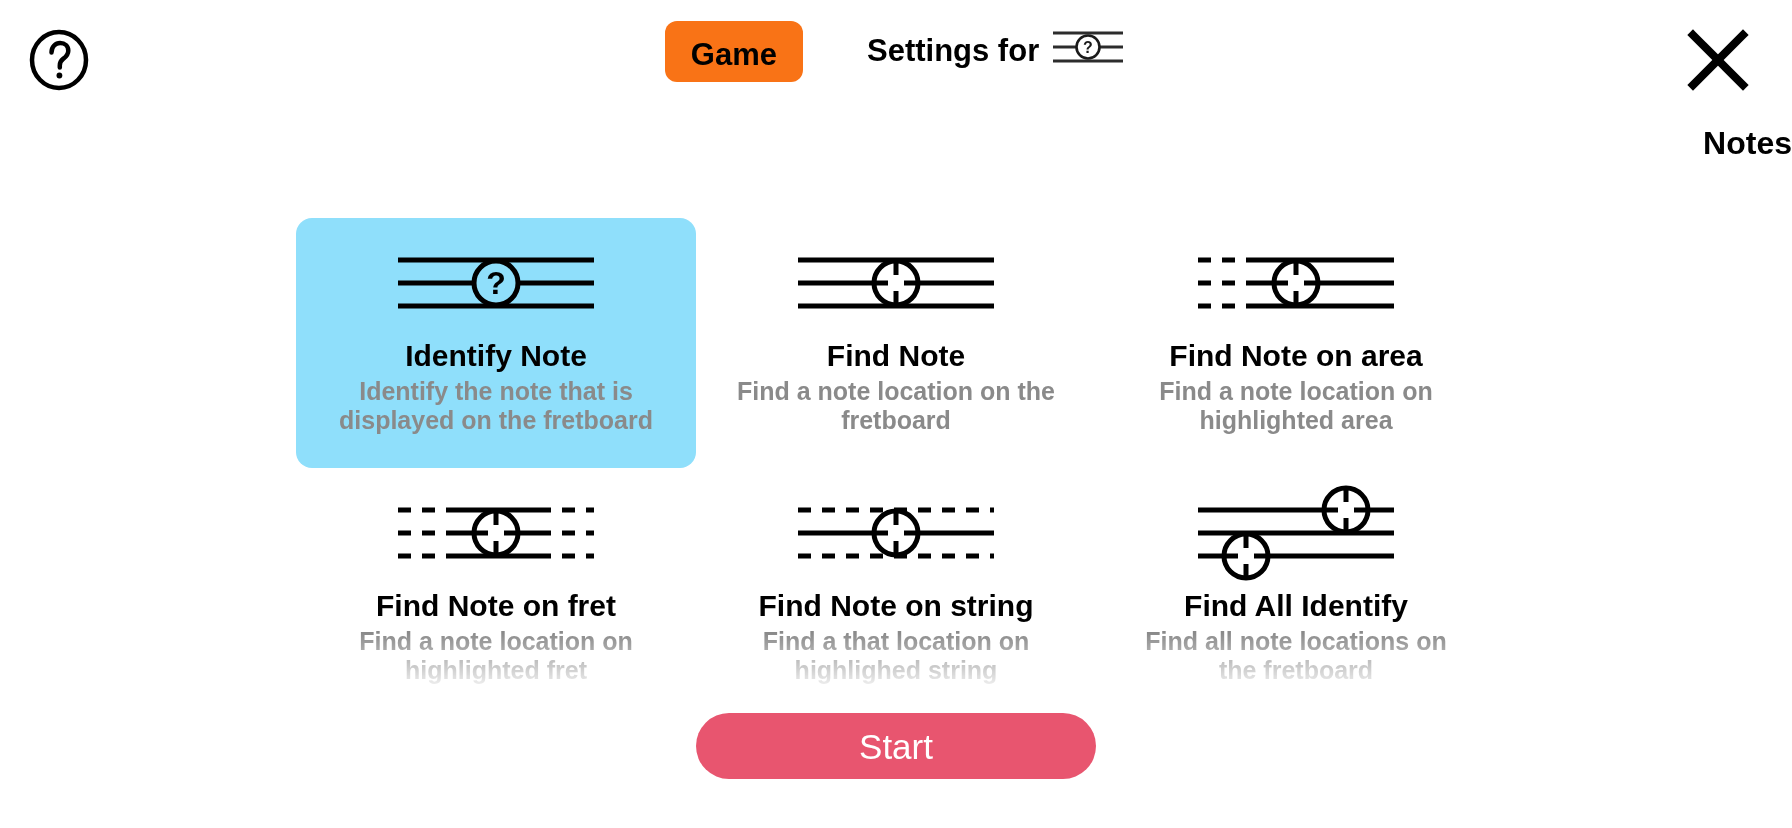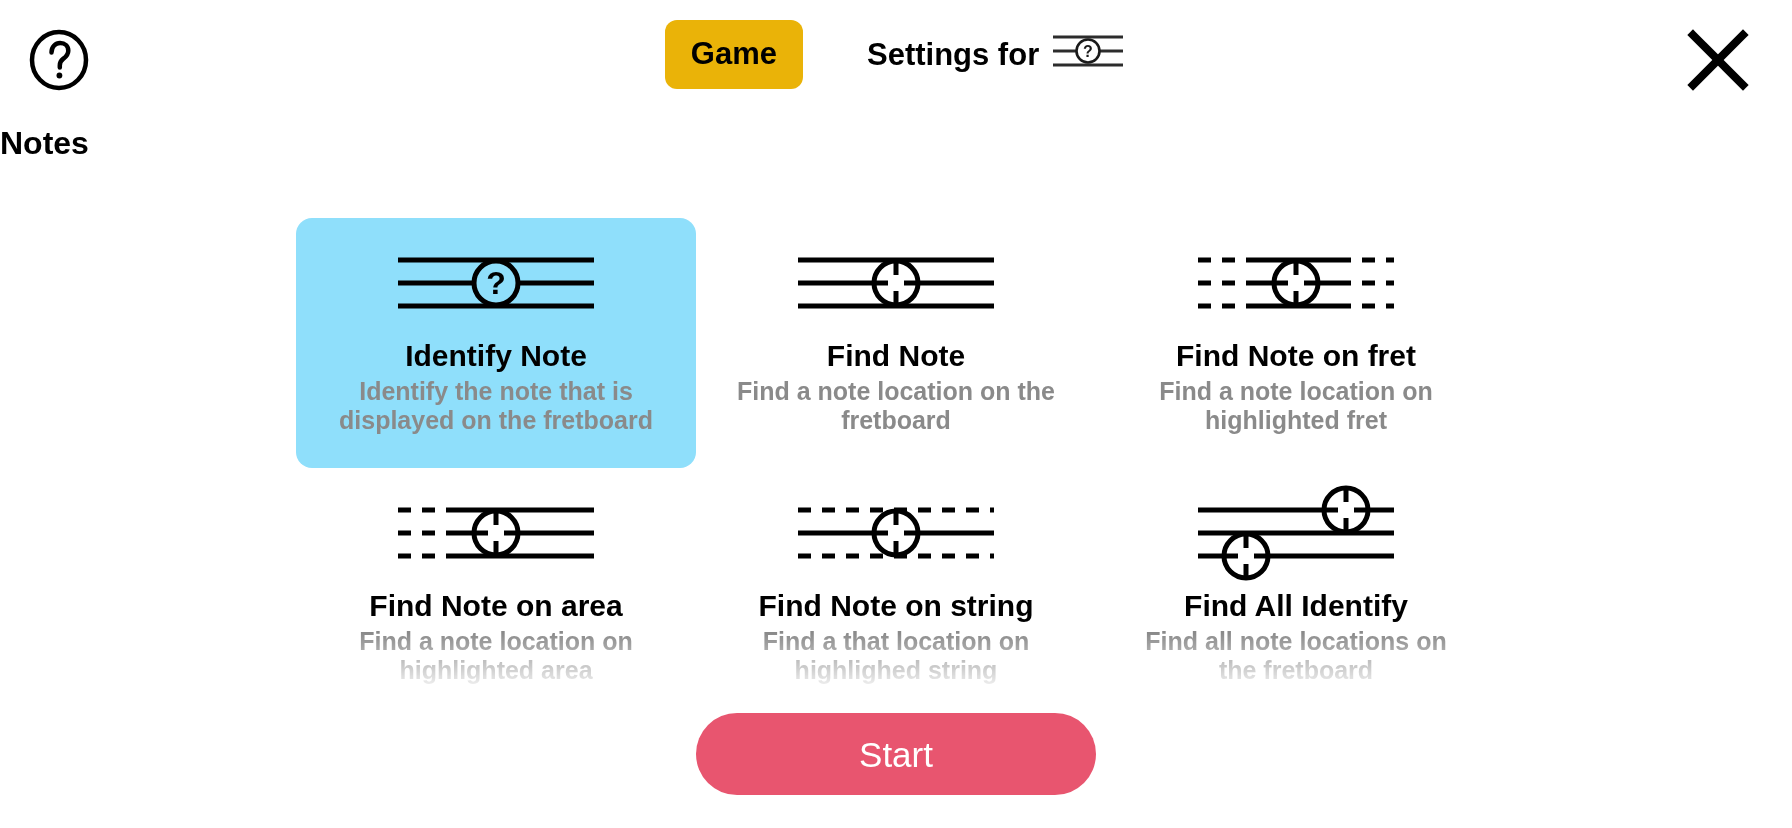--- a/index.html
+++ b/index.html
@@ -45,26 +45,26 @@
     position: absolute;
     left: 0; right: 0;
     top: 20px;
     display: flex;
     align-items: center;
     justify-content: center;
     gap: 0px;
   }
 
   .game-tab {
-    background: #eab308;
+    background: #f97316;
     color: #000000;
     font-size: 31px;
     font-weight: bold;
     border-radius: 12px;
-    padding: 18px 26px 20px 26px;
+    padding: 18px 26px 12px 26px;
     line-height: 1;
     cursor: pointer;
     user-select: none;
   }
 
   .settings-label {
     display: flex;
     align-items: center;
     gap: 10px;
     margin-left: 64px;
@@ -85,21 +85,21 @@
     align-items: center;
     justify-content: center;
     cursor: pointer;
   }
 
   
   .section-title {
     position: absolute;
     top: 127px;
     left: 0; right: 0;
-    text-align: left;
+    text-align: right;
     font-size: 32px;
     font-weight: bold;
     color: #000000;
     line-height: 1;
   }
 
   
   .grid-clip {
     position: absolute;
     top: 218px;
@@ -172,21 +172,21 @@
   .start-wrap {
     position: absolute;
     left: 0; right: 0;
     top: 713px;
     display: flex;
     justify-content: center;
   }
 
   .start-btn {
     width: 400px;
-    height: 82px;
+    height: 66px;
     border-radius: 41px;
     background: #e8556f;
     color: #ffffff;
     font-size: 35px;
     font-weight: normal;
     border: none;
     cursor: pointer;
     font-family: "Liberation Sans", sans-serif;
     line-height: 1;
   }
@@ -264,20 +264,41 @@
             <line x1="6" y1="66" x2="202" y2="66" stroke="#000" stroke-width="5"></line>
             <circle cx="104" cy="43" r="22" fill="#ffffff" stroke="#000" stroke-width="5"></circle>
             <line x1="104" y1="23" x2="104" y2="35" stroke="#000" stroke-width="5"></line>
             <line x1="104" y1="51" x2="104" y2="63" stroke="#000" stroke-width="5"></line>
             <line x1="84" y1="43" x2="96" y2="43" stroke="#000" stroke-width="5"></line>
             <line x1="112" y1="43" x2="124" y2="43" stroke="#000" stroke-width="5"></line>
           </svg>
         </div>
         <div class="mode-name">Find Note</div>
         <div class="mode-desc">Find a note location on the fretboard</div>
+      </div>
+
+      <div class="mode-card">
+        <div class="mode-icon">
+          <svg width="208" height="86" viewBox="0 0 208 86">
+            <line x1="6" y1="20" x2="62" y2="20" stroke="#000" stroke-width="5" stroke-dasharray="13 11"></line>
+            <line x1="62" y1="20" x2="202" y2="20" stroke="#000" stroke-width="5"></line>
+            <line x1="6" y1="43" x2="62" y2="43" stroke="#000" stroke-width="5" stroke-dasharray="13 11"></line>
+            <line x1="62" y1="43" x2="82" y2="43" stroke="#000" stroke-width="5"></line>
+            <line x1="126" y1="43" x2="202" y2="43" stroke="#000" stroke-width="5"></line>
+            <line x1="6" y1="66" x2="62" y2="66" stroke="#000" stroke-width="5" stroke-dasharray="13 11"></line>
+            <line x1="62" y1="66" x2="202" y2="66" stroke="#000" stroke-width="5"></line>
+            <circle cx="104" cy="43" r="22" fill="#ffffff" stroke="#000" stroke-width="5"></circle>
+            <line x1="104" y1="23" x2="104" y2="35" stroke="#000" stroke-width="5"></line>
+            <line x1="104" y1="51" x2="104" y2="63" stroke="#000" stroke-width="5"></line>
+            <line x1="84" y1="43" x2="96" y2="43" stroke="#000" stroke-width="5"></line>
+            <line x1="112" y1="43" x2="124" y2="43" stroke="#000" stroke-width="5"></line>
+          </svg>
+        </div>
+        <div class="mode-name">Find Note on area</div>
+        <div class="mode-desc">Find a note location on highlighted area</div>
       </div>
 
       <div class="mode-card">
         <div class="mode-icon">
           <svg width="208" height="86" viewBox="0 0 208 86">
             <line x1="6" y1="20" x2="62" y2="20" stroke="#000" stroke-width="5" stroke-dasharray="13 11"></line>
             <line x1="62" y1="20" x2="146" y2="20" stroke="#000" stroke-width="5"></line>
             <line x1="146" y1="20" x2="202" y2="20" stroke="#000" stroke-width="5" stroke-dasharray="13 11"></line>
             <line x1="6" y1="43" x2="62" y2="43" stroke="#000" stroke-width="5" stroke-dasharray="13 11"></line>
             <line x1="62" y1="43" x2="82" y2="43" stroke="#000" stroke-width="5"></line>
@@ -288,41 +309,20 @@
             <line x1="146" y1="66" x2="202" y2="66" stroke="#000" stroke-width="5" stroke-dasharray="13 11"></line>
             <circle cx="104" cy="43" r="22" fill="#ffffff" stroke="#000" stroke-width="5"></circle>
             <line x1="104" y1="23" x2="104" y2="35" stroke="#000" stroke-width="5"></line>
             <line x1="104" y1="51" x2="104" y2="63" stroke="#000" stroke-width="5"></line>
             <line x1="84" y1="43" x2="96" y2="43" stroke="#000" stroke-width="5"></line>
             <line x1="112" y1="43" x2="124" y2="43" stroke="#000" stroke-width="5"></line>
           </svg>
         </div>
         <div class="mode-name">Find Note on fret</div>
         <div class="mode-desc">Find a note location on highlighted fret</div>
-      </div>
-
-      <div class="mode-card">
-        <div class="mode-icon">
-          <svg width="208" height="86" viewBox="0 0 208 86">
-            <line x1="6" y1="20" x2="62" y2="20" stroke="#000" stroke-width="5" stroke-dasharray="13 11"></line>
-            <line x1="62" y1="20" x2="202" y2="20" stroke="#000" stroke-width="5"></line>
-            <line x1="6" y1="43" x2="62" y2="43" stroke="#000" stroke-width="5" stroke-dasharray="13 11"></line>
-            <line x1="62" y1="43" x2="82" y2="43" stroke="#000" stroke-width="5"></line>
-            <line x1="126" y1="43" x2="202" y2="43" stroke="#000" stroke-width="5"></line>
-            <line x1="6" y1="66" x2="62" y2="66" stroke="#000" stroke-width="5" stroke-dasharray="13 11"></line>
-            <line x1="62" y1="66" x2="202" y2="66" stroke="#000" stroke-width="5"></line>
-            <circle cx="104" cy="43" r="22" fill="#ffffff" stroke="#000" stroke-width="5"></circle>
-            <line x1="104" y1="23" x2="104" y2="35" stroke="#000" stroke-width="5"></line>
-            <line x1="104" y1="51" x2="104" y2="63" stroke="#000" stroke-width="5"></line>
-            <line x1="84" y1="43" x2="96" y2="43" stroke="#000" stroke-width="5"></line>
-            <line x1="112" y1="43" x2="124" y2="43" stroke="#000" stroke-width="5"></line>
-          </svg>
-        </div>
-        <div class="mode-name">Find Note on area</div>
-        <div class="mode-desc">Find a note location on highlighted area</div>
       </div>
 
       <div class="mode-card">
         <div class="mode-icon">
           <svg width="208" height="86" viewBox="0 0 208 86">
             <line x1="6" y1="20" x2="202" y2="20" stroke="#000" stroke-width="5" stroke-dasharray="13 11"></line>
             <line x1="6" y1="43" x2="82" y2="43" stroke="#000" stroke-width="5"></line>
             <line x1="126" y1="43" x2="202" y2="43" stroke="#000" stroke-width="5"></line>
             <line x1="6" y1="66" x2="202" y2="66" stroke="#000" stroke-width="5" stroke-dasharray="13 11"></line>
             <circle cx="104" cy="43" r="22" fill="#ffffff" stroke="#000" stroke-width="5"></circle>

